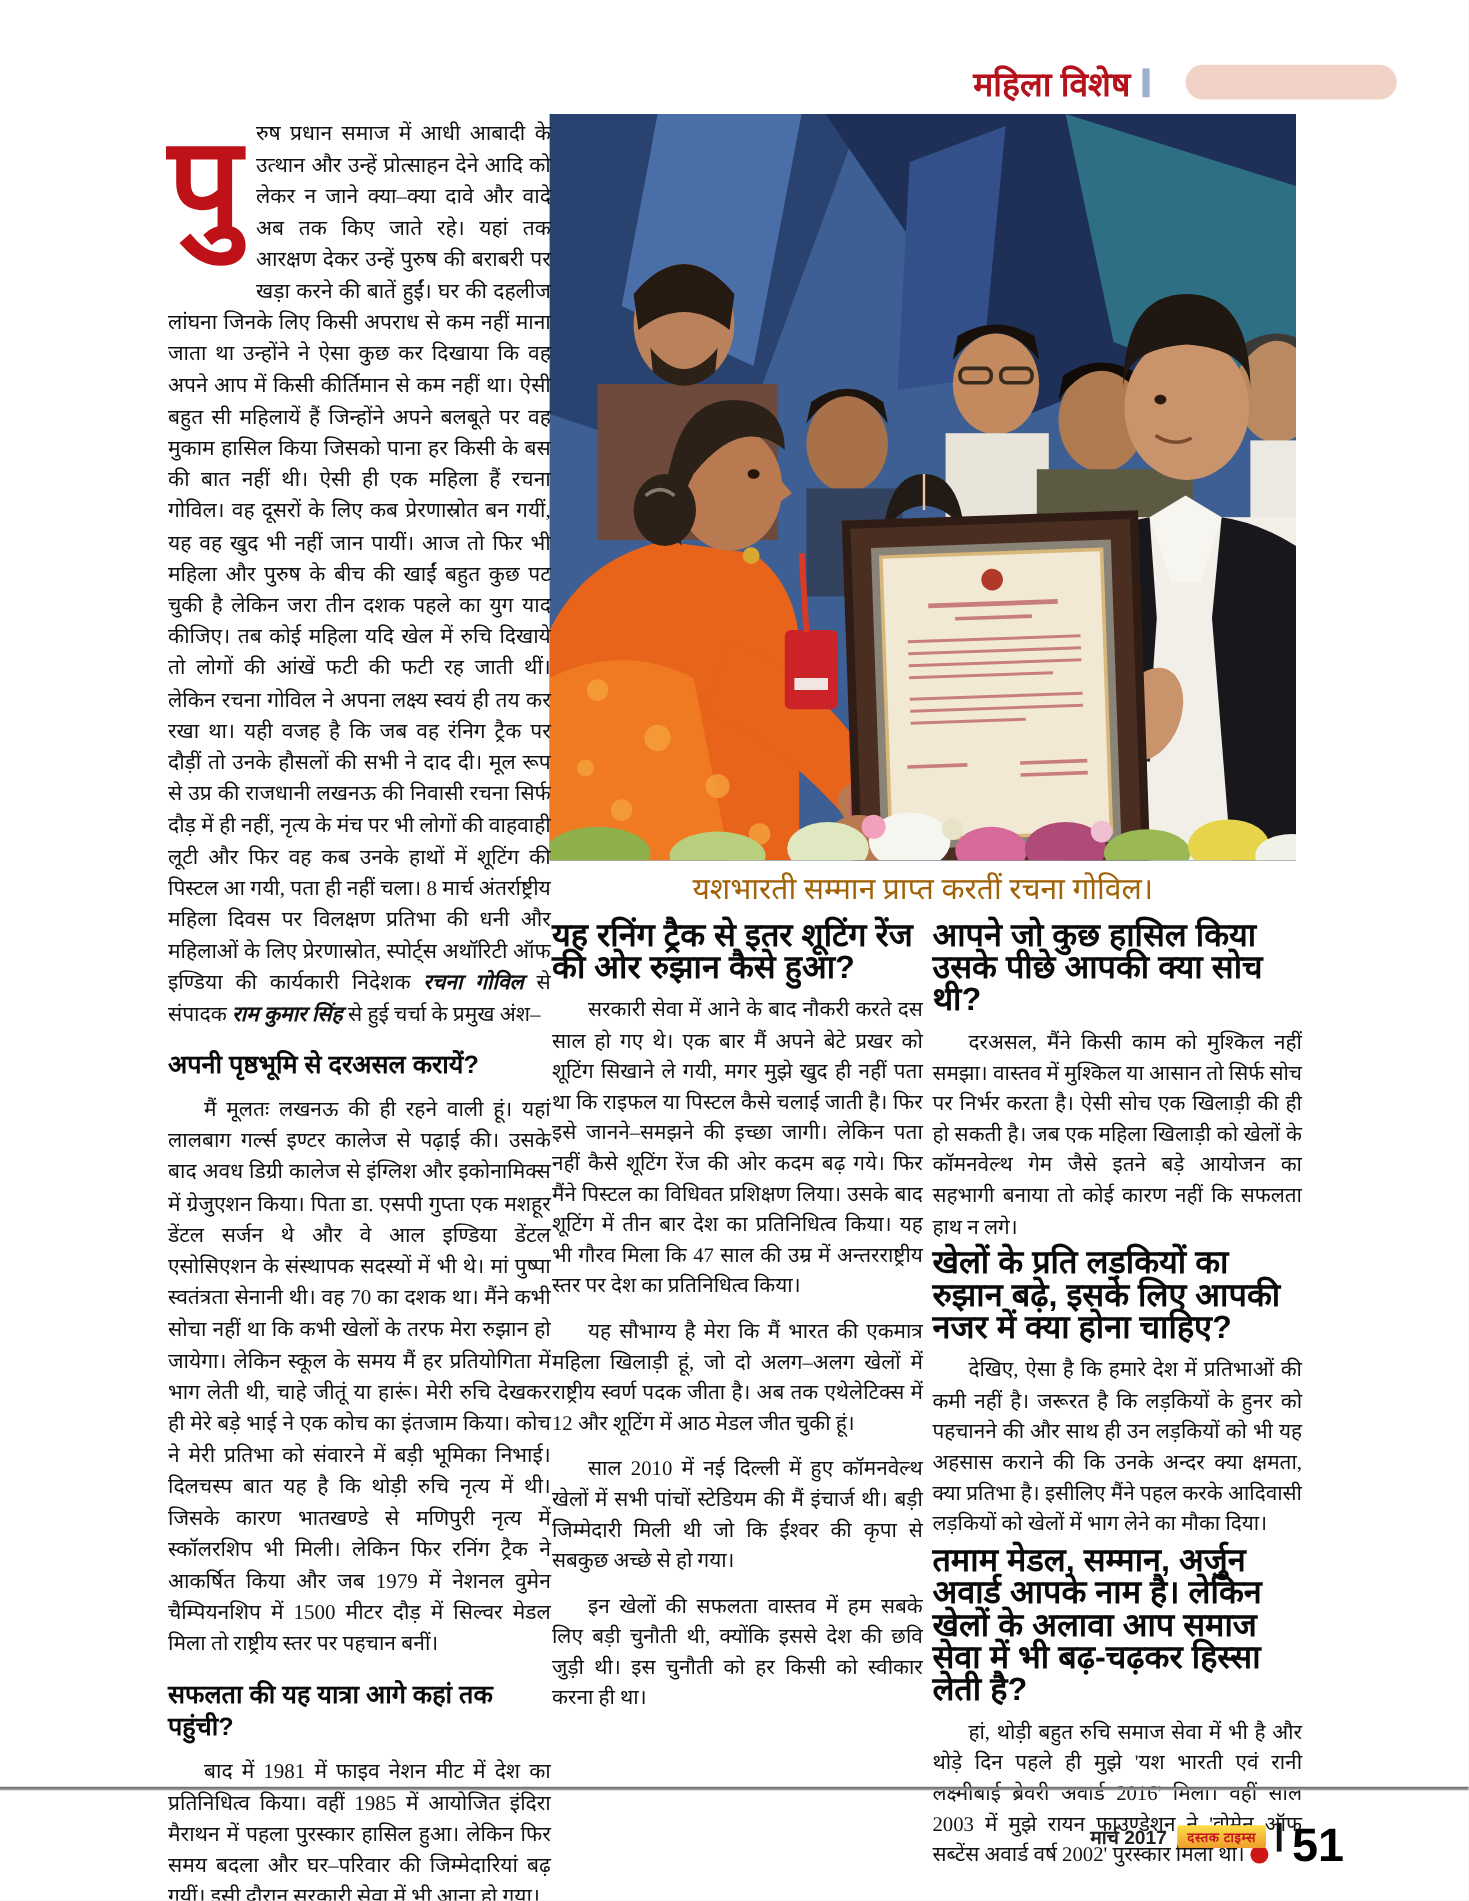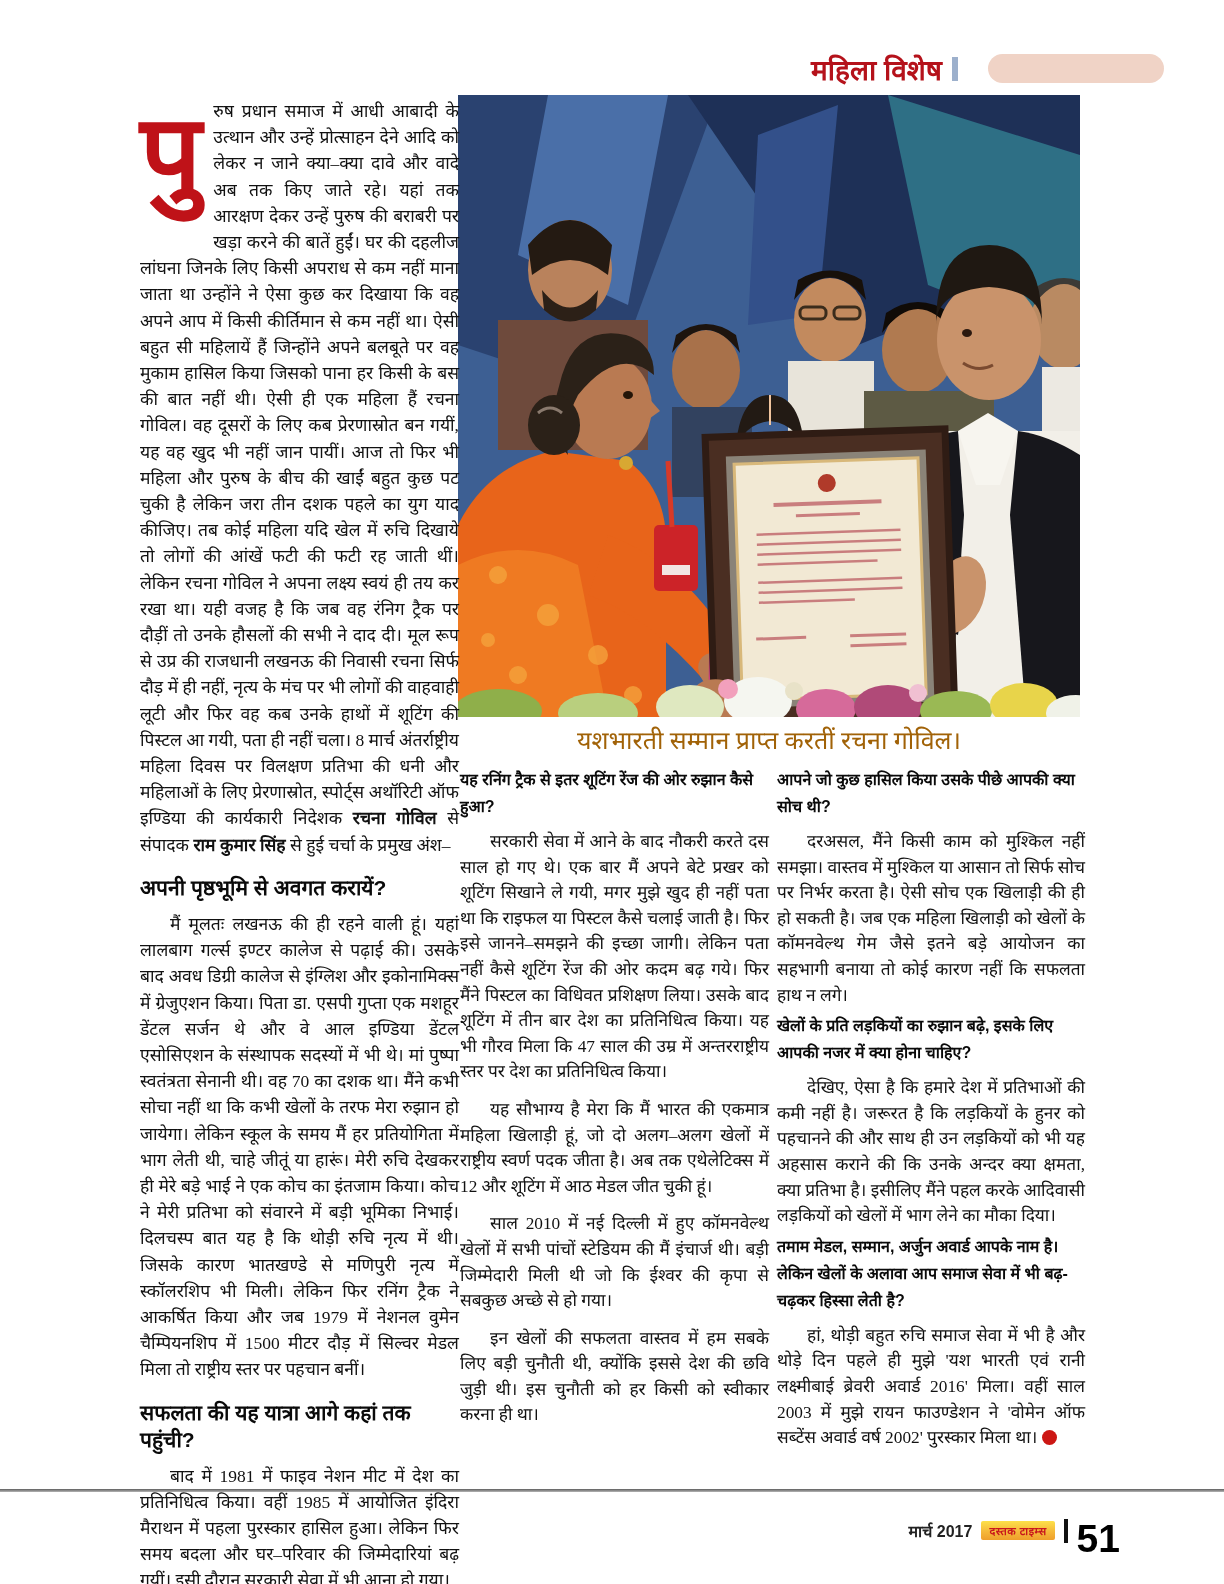--- a/index.html
+++ b/index.html
@@ -41,29 +41,29 @@
     float: left;
     color: #bf1218;
     font-size: 108px; line-height: 84px;
     font-weight: 700;
     padding: 14px 12px 38px 0;
     font-family: "Liberation Sans", "DejaVu Sans", sans-serif;
   }
   .q-head {
     font-family: "Liberation Sans", "DejaVu Sans", sans-serif;
     font-weight: 700;
-    font-size: 16px; line-height: 27px;
+    font-size: 27px; line-height: 27px;
     text-align: left;
     margin: 4px 0 9px 0;
     color: #0a0a0a;
   }
   .col-left .q-head { font-size: 21px; margin: 16px 0 10px 0; }
   .ans { text-indent: 30px; }
   .ans + .ans { margin-top: 12px; }
-  .bold-name { font-weight: 700; }
+  .bold-name { font-weight: 700; font-style: italic; }
   .end-dot {
     display: inline-block; vertical-align: -2px;
     width: 15px; height: 15px; border-radius: 50%;
     background: #cc1714; margin-left: 5px;
   }
 
   
   .photo {
     position: absolute; left: 458px; top: 95px;
     width: 622px; height: 622px; overflow: hidden;
@@ -246,21 +246,21 @@
       </g>
     </svg>
   </figure>
 
   <figcaption class="caption">यशभारती सम्मान प्राप्त करतीं रचना गोविल।</figcaption>
 
   <div class="col col-left">
     <span class="dropcap">पु</span>
     <p><span>रुष प्रधान समाज में आधी आबादी के उत्थान और उन्हें प्रोत्साहन देने आदि को लेकर न जाने क्या–क्या दावे और वादे अब तक किए जाते रहे। यहां तक आरक्षण देकर उन्हें पुरुष की बराबरी पर खड़ा करने की बातें हुईं। घर की दहलीज लांघना जिनके लिए किसी अपराध से कम नहीं माना जाता था उन्होंने ने ऐसा कुछ कर दिखाया कि वह अपने आप में किसी कीर्तिमान से कम नहीं था। ऐसी बहुत सी महिलायें हैं जिन्होंने अपने बलबूते पर वह मुकाम हासिल किया जिसको पाना हर किसी के बस की बात नहीं थी। ऐसी ही एक महिला हैं रचना गोविल। वह दूसरों के लिए कब प्रेरणास्रोत बन गयीं, यह वह खुद भी नहीं जान पायीं। आज तो फिर भी महिला और पुरुष के बीच की खाईं बहुत कुछ पट चुकी है लेकिन जरा तीन दशक पहले का युग याद कीजिए। तब कोई महिला यदि खेल में रुचि दिखाये तो लोगों की आंखें फटी की फटी रह जाती थीं। लेकिन रचना गोविल ने अपना लक्ष्य स्वयं ही तय कर रखा था। यही वजह है कि जब वह रंनिग ट्रैक पर दौड़ीं तो उनके हौसलों की सभी ने दाद दी। मूल रूप से उप्र की राजधानी लखनऊ की निवासी रचना सिर्फ दौड़ में ही नहीं, नृत्य के मंच पर भी लोगों की वाहवाही लूटी और फिर वह कब उनके हाथों में शूटिंग की पिस्टल आ गयी, पता ही नहीं चला। 8 मार्च अंतर्राष्ट्रीय महिला दिवस पर विलक्षण प्रतिभा की धनी और महिलाओं के लिए प्रेरणास्रोत, स्पोर्ट्स अथॉरिटी ऑफ इण्डिया की कार्यकारी  निदेशक </span><span class="bold-name">रचना गोविल</span><span> से संपादक </span><span class="bold-name">राम कुमार सिंह</span><span> से हुई चर्चा के प्रमुख अंश–</span></p>
 
-    <h3 class="q-head">अपनी पृष्ठभूमि से अवगत करायें?</h3>
+    <h3 class="q-head">अपनी पृष्ठभूमि से दरअसल करायें?</h3>
     <p class="ans">मैं मूलतः लखनऊ की ही रहने वाली हूं। यहां लालबाग गर्ल्स इण्टर कालेज से पढ़ाई की। उसके बाद अवध डिग्री कालेज से इंग्लिश और इकोनामिक्स में ग्रेजुएशन किया। पिता डा. एसपी गुप्ता एक मशहूर डेंटल सर्जन थे और वे आल इण्डिया डेंटल एसोसिएशन के संस्थापक सदस्यों में भी थे। मां पुष्पा स्वतंत्रता सेनानी थी। वह 70 का दशक था। मैंने कभी सोचा नहीं था कि कभी खेलों के तरफ मेरा रुझान हो जायेगा। लेकिन स्कूल के समय मैं हर प्रतियोगिता में भाग लेती थी, चाहे जीतूं या हारूं। मेरी रुचि देखकर ही मेरे बड़े भाई ने एक कोच का इंतजाम किया। कोच ने मेरी प्रतिभा को संवारने में बड़ी भूमिका निभाई। दिलचस्प बात यह है कि थोड़ी रुचि नृत्य में थी। जिसके कारण भातखण्डे से मणिपुरी नृत्य में स्कॉलरशिप भी मिली। लेकिन फिर रनिंग ट्रैक ने आकर्षित किया और जब 1979 में नेशनल वुमेन चैम्पियनशिप में 1500 मीटर दौड़ में सिल्वर मेडल मिला तो राष्ट्रीय स्तर पर पहचान बनीं।</p>
 
     <h3 class="q-head">सफलता की यह यात्रा आगे कहां तक पहुंची?</h3>
     <p class="ans">बाद में 1981 में फाइव नेशन मीट में देश का प्रतिनिधित्व किया। वहीं 1985 में आयोजित इंदिरा मैराथन में पहला पुरस्कार हासिल हुआ। लेकिन फिर समय बदला और घर–परिवार की जिम्मेदारियां बढ़ गयीं। इसी दौरान सरकारी सेवा में भी आना हो गया।</p>
   </div>
 
   <div class="col col-mid">
     <h3 class="q-head" style="margin-top:0">यह रनिंग ट्रैक से इतर शूटिंग रेंज की ओर रुझान कैसे हुआ?</h3>
     <p class="ans">सरकारी सेवा में आने के बाद नौकरी करते दस साल हो गए थे। एक बार मैं अपने बेटे प्रखर को शूटिंग सिखाने ले गयी, मगर मुझे खुद ही नहीं पता था कि राइफल या पिस्टल कैसे चलाई जाती है। फिर इसे जानने–समझने की इच्छा जागी। लेकिन पता नहीं कैसे शूटिंग रेंज की ओर कदम बढ़ गये। फिर मैंने पिस्टल का विधिवत प्रशिक्षण लिया। उसके बाद शूटिंग में तीन बार देश का प्रतिनिधित्व किया। यह भी गौरव मिला कि 47 साल की उम्र में  अन्तरराष्ट्रीय स्तर पर देश का प्रतिनिधित्व किया।</p>
     <p class="ans">यह सौभाग्य है मेरा कि मैं भारत की एकमात्र महिला खिलाड़ी हूं, जो दो अलग–अलग खेलों में राष्ट्रीय स्वर्ण पदक जीता है। अब तक एथेलेटिक्स में 12 और शूटिंग में आठ मेडल जीत चुकी हूं।</p>

